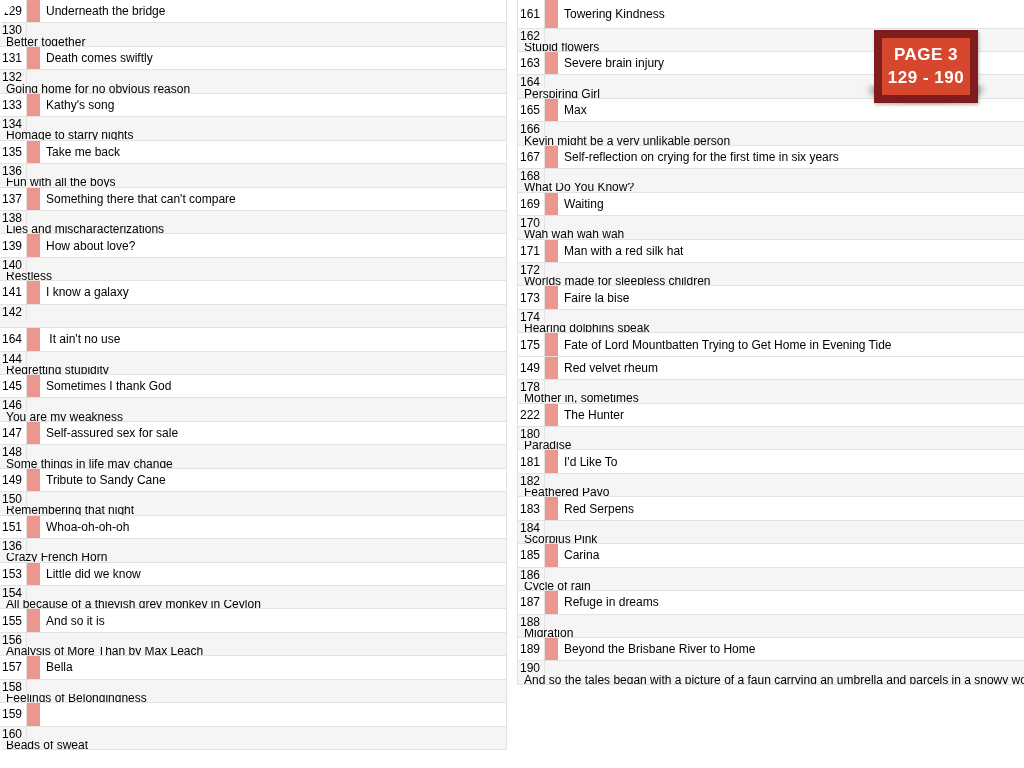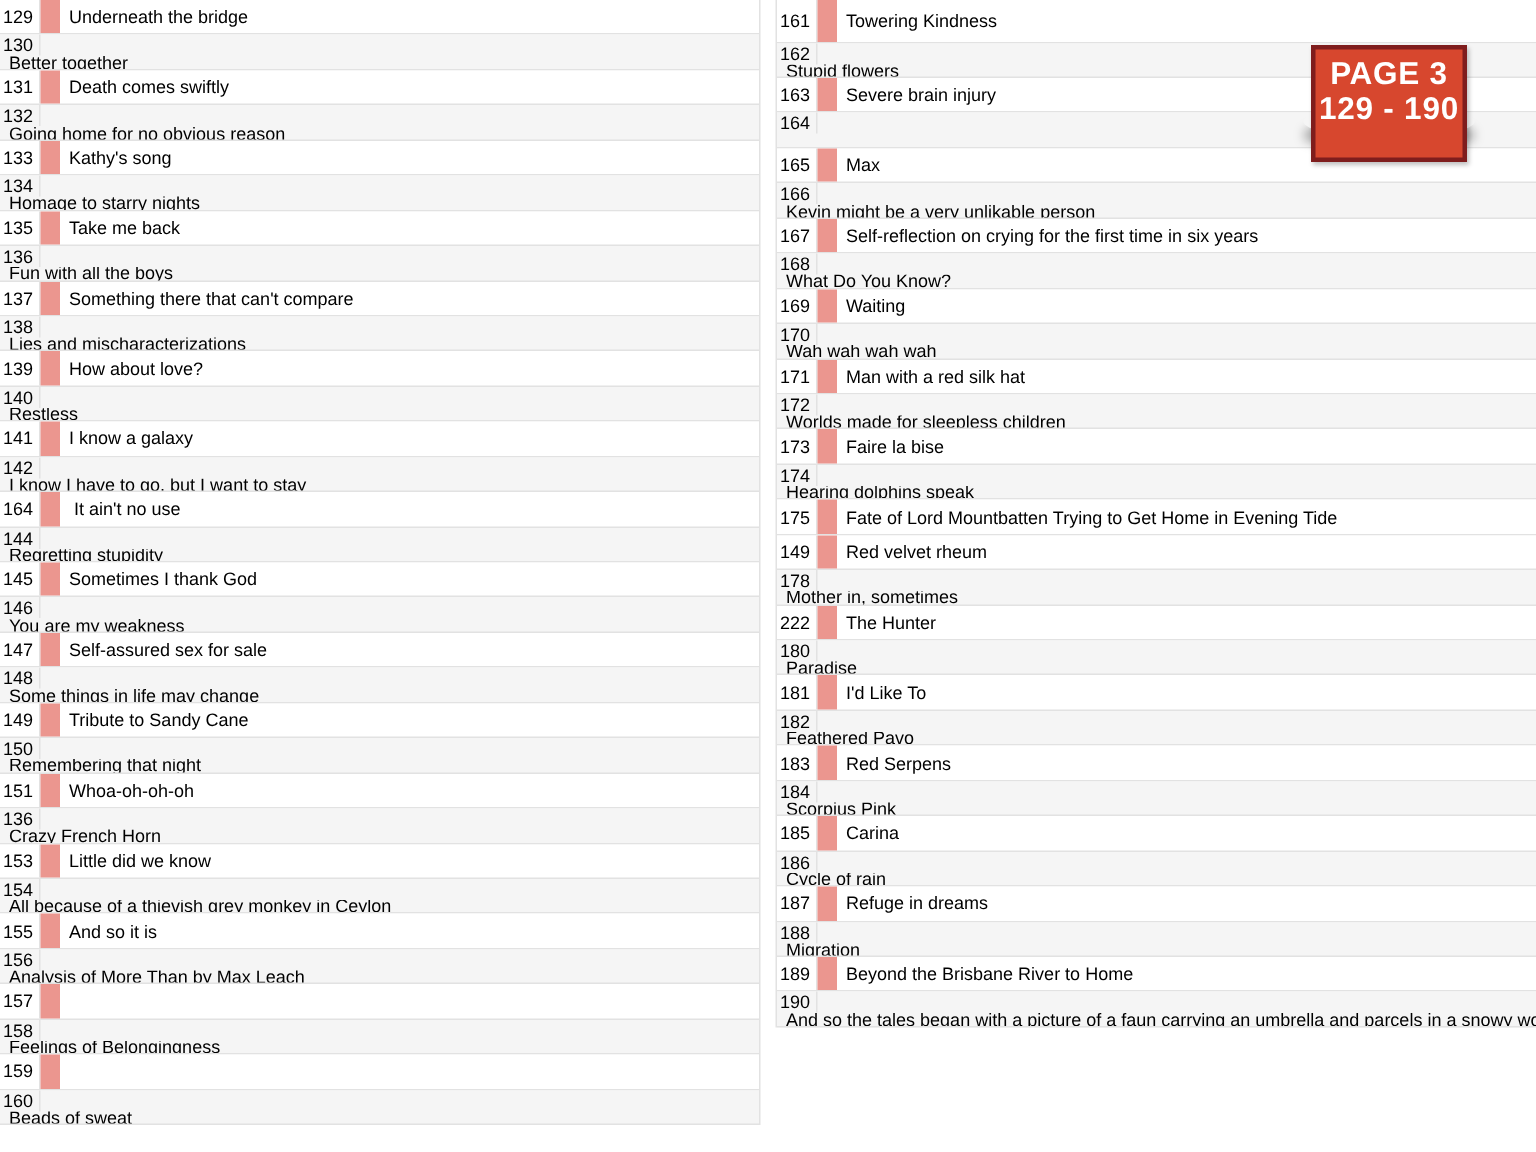--- a/index.html
+++ b/index.html
@@ -9,20 +9,21 @@
     --border:#e2e2e2;
   }
   html,body{margin:0;padding:0;background:#fff;}
   .page{
     position:relative;
     width:1024px;height:768px;
     background:#fff;
     overflow:hidden;
     font-family:"Liberation Sans",sans-serif;
     color:#000;
+    border-radius:30px;
   }
   .col{
     position:absolute;top:0;
     box-sizing:border-box;
     background:#fff;
   }
   #col-left{left:0;width:507px;border-right:1px solid var(--border);}
   #col-right{left:517px;width:507px;border-left:1px solid var(--border);}
   .row{
     display:flex;
@@ -55,26 +56,26 @@
     font-size:12px;
     white-space:pre;
     overflow:hidden;
   }
   .badge{
     position:absolute;
     left:874px;top:30px;
     width:104px;
     box-sizing:border-box;
     background:var(--badge-red);
-    border:3px solid #7f1d1d;
-    padding:5px 0 21px;
+    border:8px solid #7f1d1d;
+    padding:5px 0 6px;
     text-align:center;
     color:#fff;
     font-weight:bold;
-    font-size:21px;
+    font-size:17px;
     line-height:23px;
     letter-spacing:0.5px;
     box-shadow:1px 2px 3px rgba(0,0,0,0.25);
     z-index:6;
   }
   .badge-curl{
     position:absolute;
     left:869px;top:71px;
     width:114px;height:20px;
     border-radius:50% / 60%;
@@ -148,21 +149,20 @@
     <div class="title">Restless</div>
   </div>
       <div class="row">
     <div class="num">141</div>
     <div class="mark"></div>
     <div class="title">I know a galaxy</div>
   </div>
       <div class="row even">
     <div class="num">142</div>
     <div class="mark"></div>
-    <div class="title">I know I have to go, but I want to stay</div>
   </div>
       <div class="row">
     <div class="num">164</div>
     <div class="mark"></div>
     <div class="title"> It ain't no use</div>
   </div>
       <div class="row even">
     <div class="num">144</div>
     <div class="mark"></div>
     <div class="title">Regretting stupidity</div>
@@ -223,20 +223,21 @@
     <div class="title">And so it is</div>
   </div>
       <div class="row even">
     <div class="num">156</div>
     <div class="mark"></div>
     <div class="title">Analysis of More Than by Max Leach</div>
   </div>
       <div class="row">
     <div class="num">157</div>
     <div class="mark"></div>
+    <div class="title">Bella</div>
   </div>
       <div class="row even">
     <div class="num">158</div>
     <div class="mark"></div>
     <div class="title">Feelings of Belongingness</div>
   </div>
       <div class="row">
     <div class="num">159</div>
     <div class="mark"></div>
   </div>
@@ -258,20 +259,21 @@
     <div class="title">Stupid flowers</div>
   </div>
       <div class="row">
     <div class="num">163</div>
     <div class="mark"></div>
     <div class="title">Severe brain injury</div>
   </div>
       <div class="row even">
     <div class="num">164</div>
     <div class="mark"></div>
+    <div class="title">Perspiring Girl</div>
   </div>
       <div class="row">
     <div class="num">165</div>
     <div class="mark"></div>
     <div class="title">Max</div>
   </div>
       <div class="row even">
     <div class="num">166</div>
     <div class="mark"></div>
     <div class="title">Kevin might be a very unlikable person</div>

